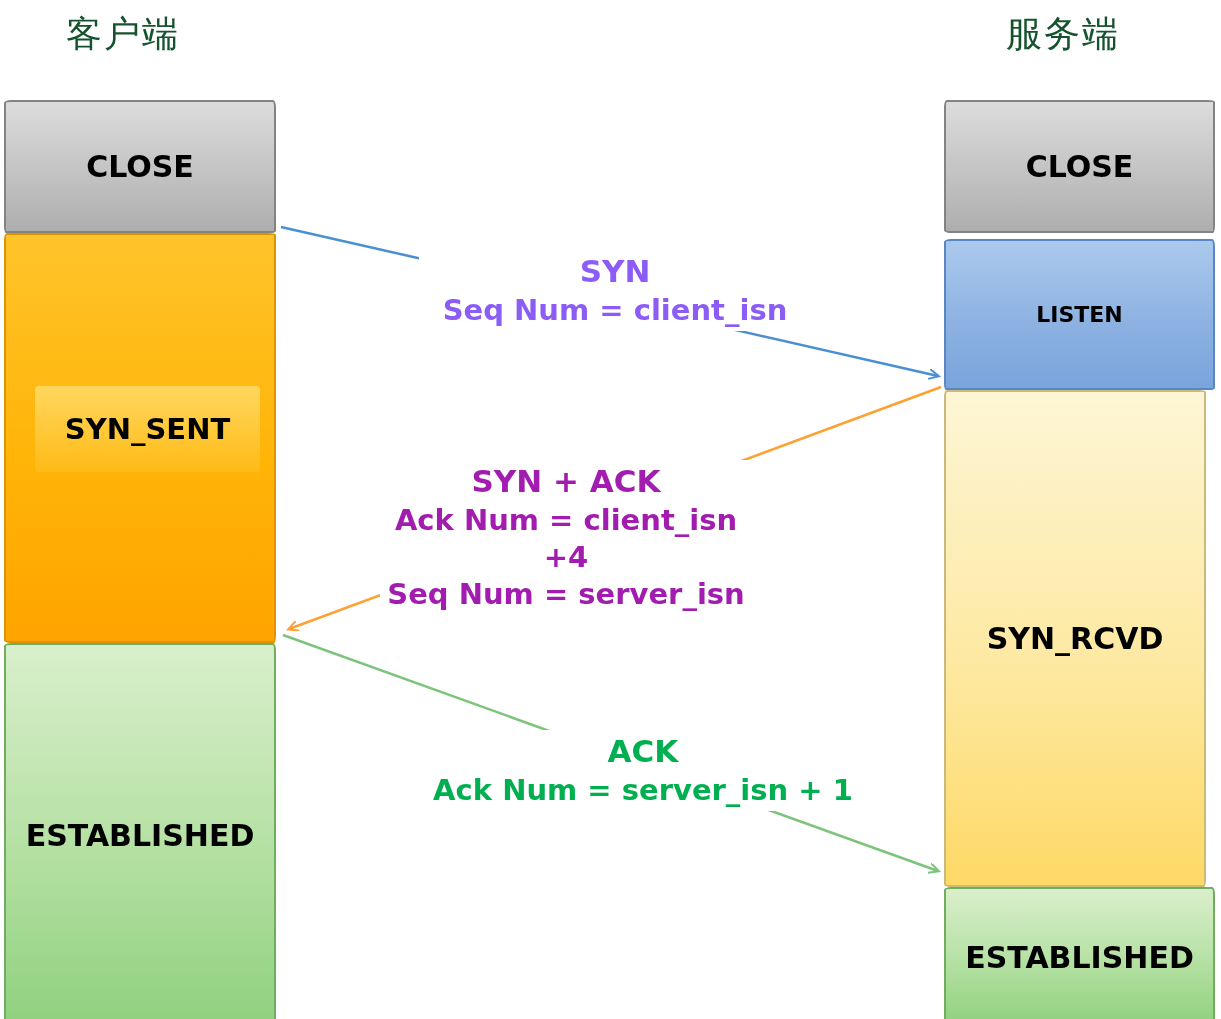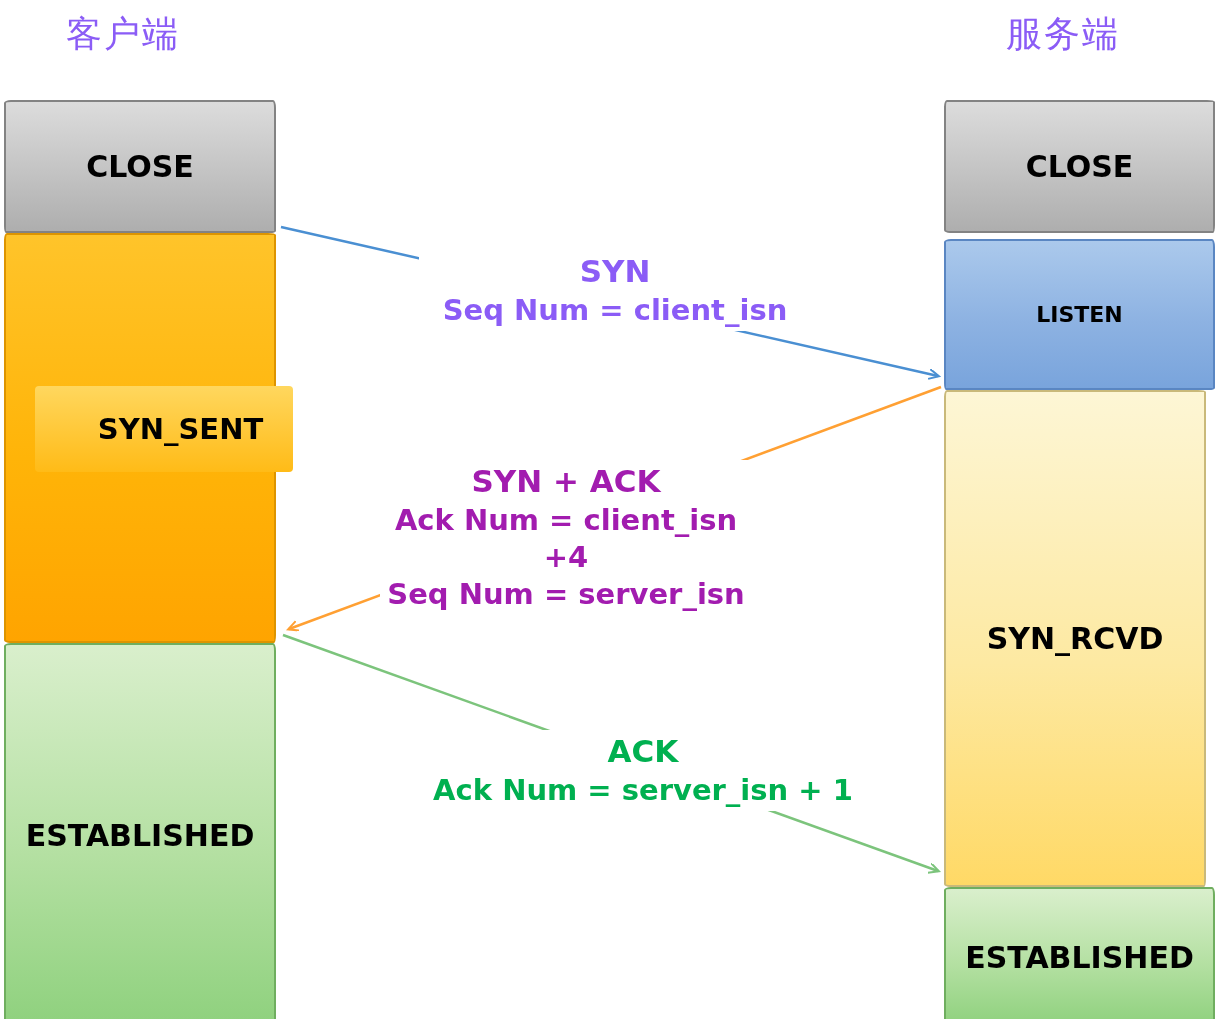--- a/index.html
+++ b/index.html
@@ -11,21 +11,21 @@
   .canvas {
     position: relative;
     width: 1221px;
     height: 1019px;
     background: #ffffff;
     overflow: hidden;
   }
   .col-title {
     position: absolute;
     font-size: 36px;
-    color: #8b5cf6;
+    color: #14532d;
     letter-spacing: 2px;
   }
   .block {
     position: absolute;
     box-sizing: border-box;
     display: flex;
     align-items: center;
     justify-content: center;
     font-weight: bold;
     color: #000000;
@@ -52,21 +52,20 @@
     width: 225px;
     height: 86px;
     display: flex;
     align-items: center;
     justify-content: center;
     background: linear-gradient(180deg, #ffd75e 0%, #ffbb17 100%);
     border-radius: 4px;
     font-size: 29px;
     font-weight: bold;
     color: #000;
-    padding-left: 33px;
   }
   .green-block {
     background: linear-gradient(180deg, #d9efcc 0%, #b4e0a2 55%, #8fd17e 100%);
     border: 2px solid #6fae5f;
     font-size: 30px;
   }
   .blue-block {
     background: linear-gradient(180deg, #abc9ec 0%, #8db2e2 55%, #79a4dc 100%);
     border: 2px solid #5a86c2;
     font-size: 22px;

